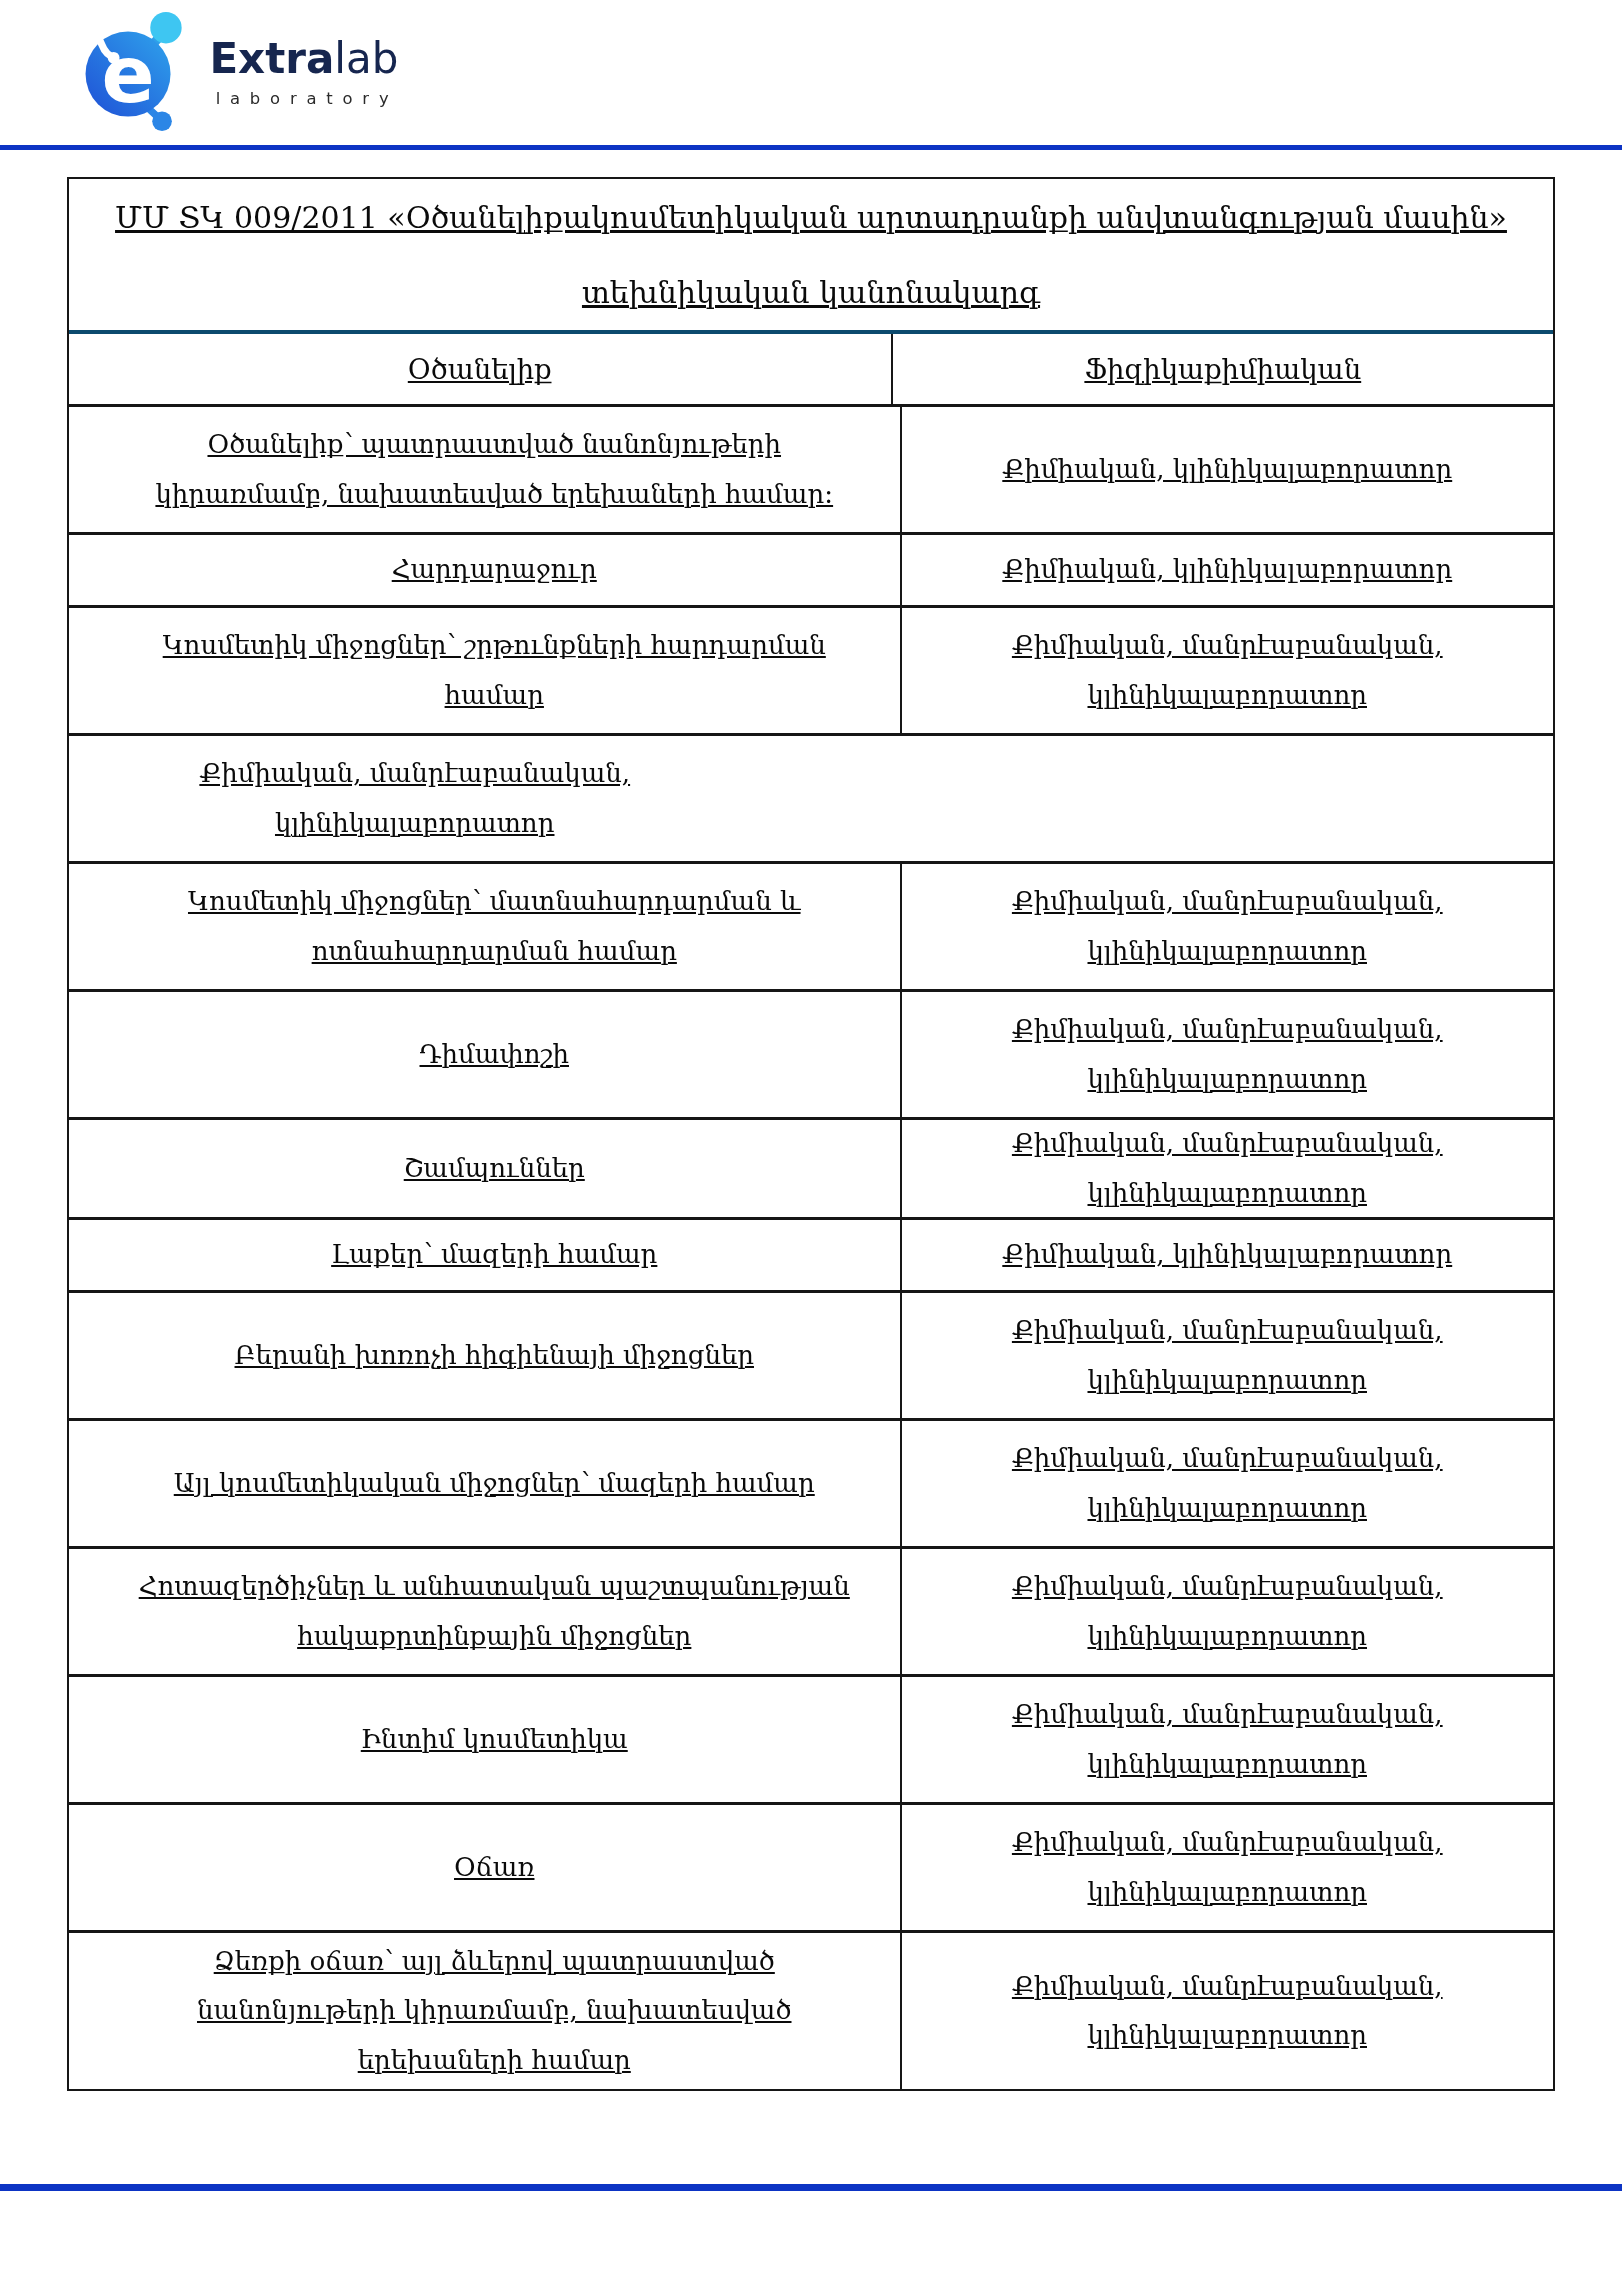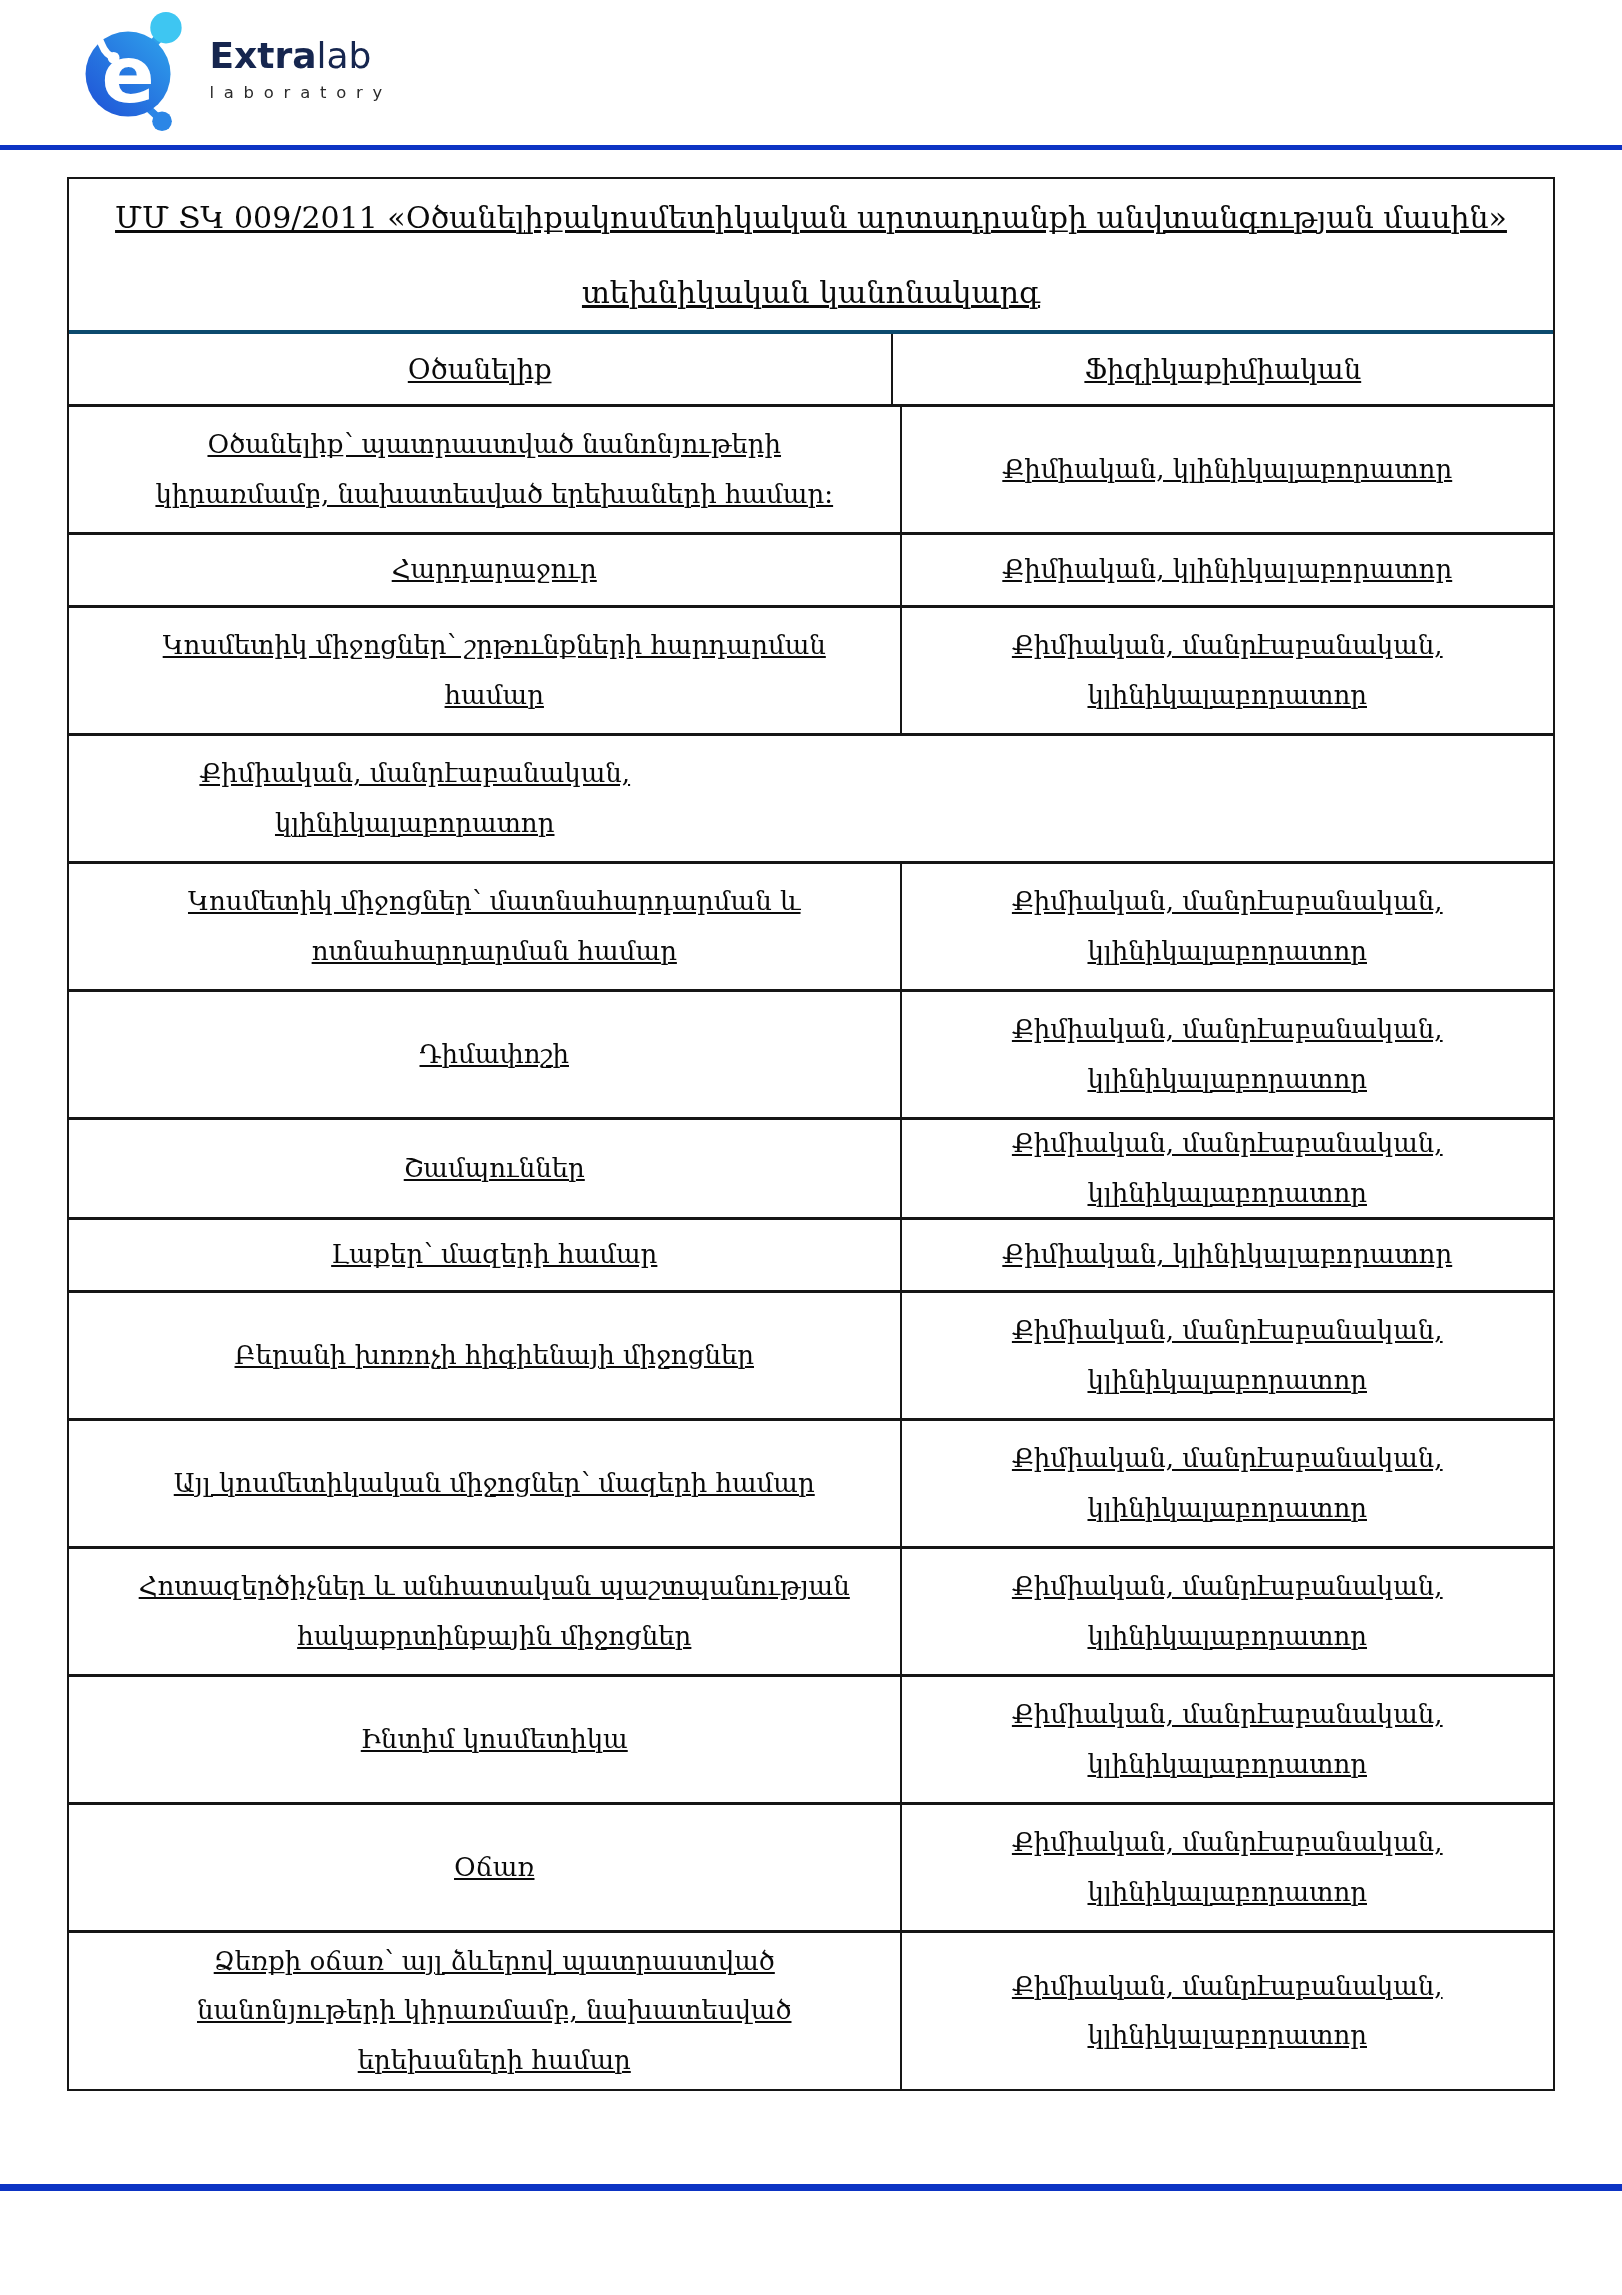--- a/index.html
+++ b/index.html
@@ -2,24 +2,24 @@
 <html style="font-size:10.5px"><head>
 <meta charset="utf-8">
 <style>
   html,body{margin:0;padding:0;background:#ffffff;}
   body{width:1623px;height:2295px;position:relative;font-family:"DejaVu Serif","DejaVu Sans",serif;color:#0a0a0a;}
 
   
   .brand{position:absolute;left:82px;top:11.8px;height:121px;display:flex;align-items:flex-start;}
   .brand-mark{width:113px;height:119px;}
   .brand-text{margin-left:14.4px;margin-top:26px;font-family:"DejaVu Sans","Liberation Sans",sans-serif;}
-  .brand-name{font-size:36px;line-height:1;color:#16264f;letter-spacing:0px;white-space:nowrap;}
+  .brand-name{font-size:42px;line-height:1;color:#16264f;letter-spacing:0px;white-space:nowrap;}
   .brand-name .bold{font-weight:800;}
   .brand-name .light{font-weight:400;}
-  .brand-sub{margin-top:9.2px;font-size:16.4px;letter-spacing:9.8px;color:#2b2b2b;font-weight:400;white-space:nowrap;}
+  .brand-sub{margin-top:9.2px;font-size:16.4px;letter-spacing:9.8px;color:#2b2b2b;font-weight:400;white-space:nowrap;text-align:right;}
   .rule-top{position:absolute;left:0;top:145px;width:1623px;height:5.2px;background:#0d34c4;}
   .rule-bottom{position:absolute;left:0;top:2184px;width:1623px;height:6.5px;background:#0d34c4;}
 
   
   .tbl{position:absolute;left:67px;top:177px;width:1488px;border:2px solid #161616;box-sizing:border-box;background:#fff;}
   .row{display:flex;box-sizing:border-box;}
   .row-title{border-top:none;}
   .row-hdr{border-top:4px solid #0c4a6e;}
   .row-data{border-top:3.3px solid #161616;padding-left:20px;}
   .cell{display:flex;align-items:center;justify-content:center;text-align:center;

